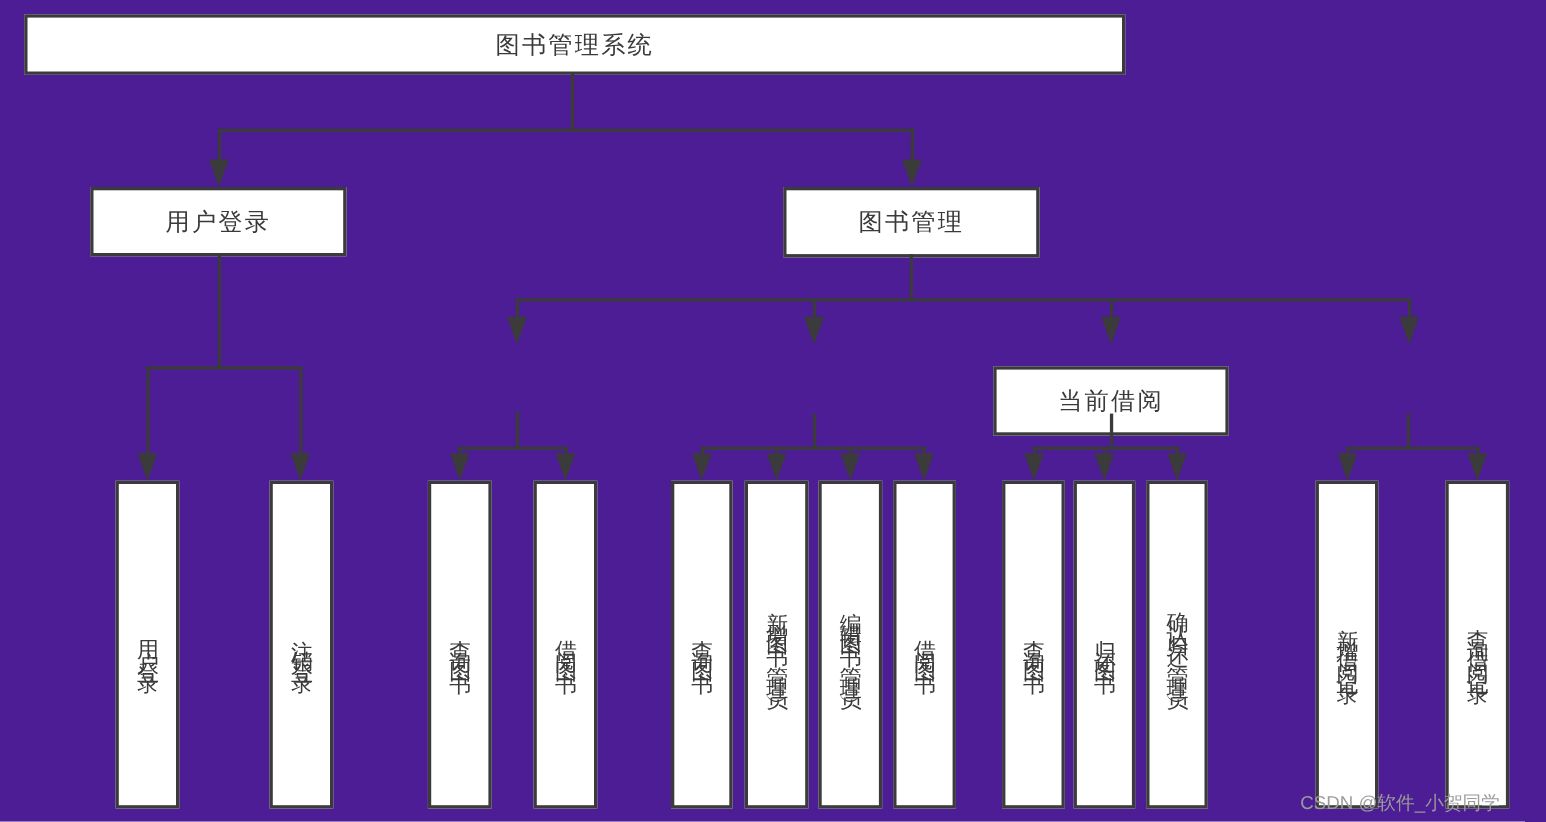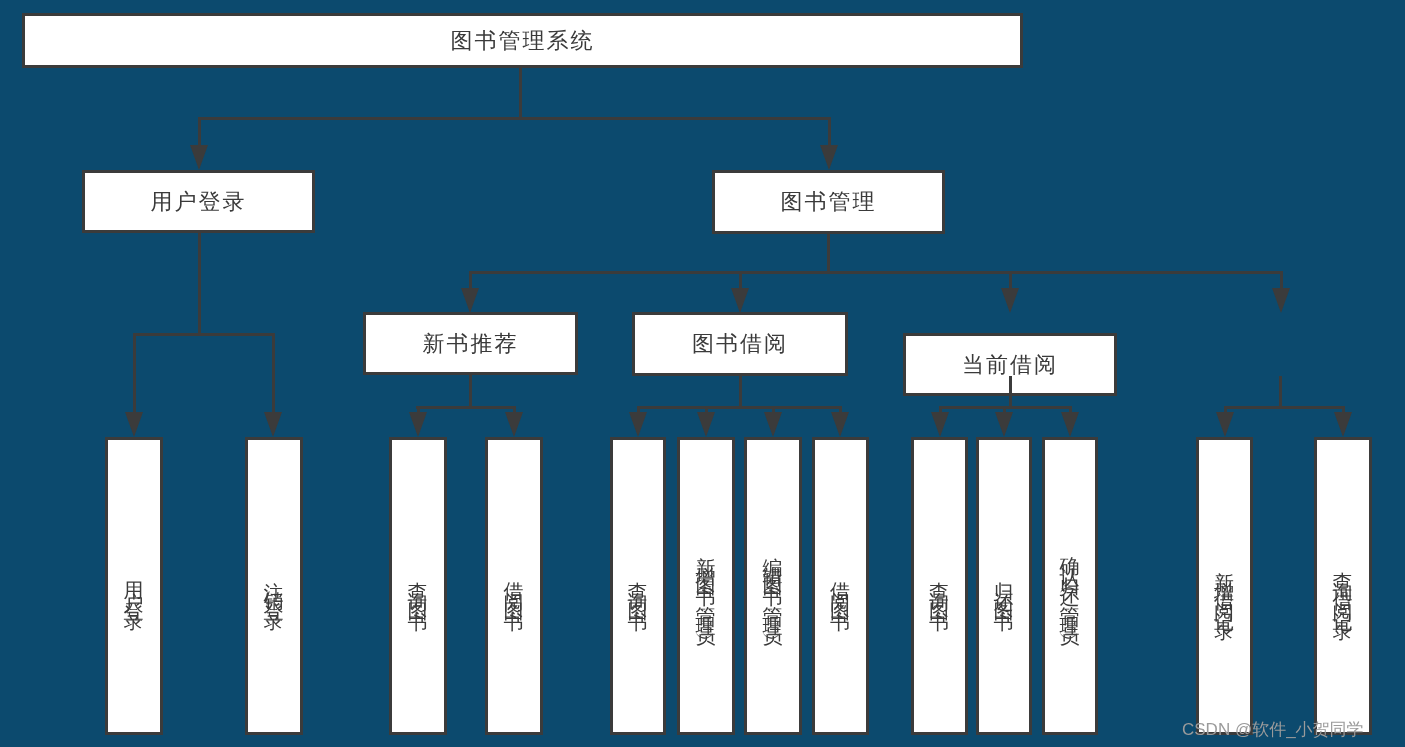--- a/index.html
+++ b/index.html
@@ -2,21 +2,21 @@
 <html><head>
 <meta charset="utf-8">
 <style>
   * { box-sizing: border-box; }
   html, body { margin: 0; padding: 0; background: #ffffff; }
   body { font-family: "Liberation Sans", sans-serif; }
   .stage {
     position: relative;
     width: 1405px;
     height: 747px;
-    background: #0c4a6e;
+    background: #4c1d95;
     overflow: hidden;
     color: #3a3a3a;
   }
   .box {
     position: absolute;
     border: 3px solid #3b3b3b;
     background: #ffffff;
     display: flex;
     align-items: center;
     justify-content: center;
@@ -89,26 +89,20 @@
   <div class="hline" style="left:469px;top:271px;width:813px;"></div>
   <div class="vline" style="left:469px;top:271px;height:22px;"></div>
   <div class="arrow" style="left:461px;top:288px;"></div>
   <div class="vline" style="left:739px;top:271px;height:22px;"></div>
   <div class="arrow" style="left:731px;top:288px;"></div>
   <div class="vline" style="left:1009px;top:271px;height:22px;"></div>
   <div class="arrow" style="left:1001px;top:288px;"></div>
   <div class="vline" style="left:1280px;top:271px;height:22px;"></div>
   <div class="arrow" style="left:1272px;top:288px;"></div>
 
-  <div class="box" style="left:363px;top:312px;width:215px;height:63px;">
-    <span class="lbl">新书推荐</span>
-  </div>
-  <div class="box" style="left:632px;top:312px;width:216px;height:64px;">
-    <span class="lbl">图书借阅</span>
-  </div>
   <div class="box" style="left:903px;top:313px;width:214px;height:63px;margin-top:20px;">
     <span class="lbl">当前借阅</span>
   </div>
 
   <div class="vline" style="left:469px;top:374px;height:35px;"></div>
   <div class="hline" style="left:416px;top:406px;width:100px;"></div>
   <div class="vline" style="left:417px;top:406px;height:8px;"></div>
   <div class="arrow" style="left:409px;top:412px;"></div>
   <div class="vline" style="left:513px;top:406px;height:8px;"></div>
   <div class="arrow" style="left:505px;top:412px;"></div>

